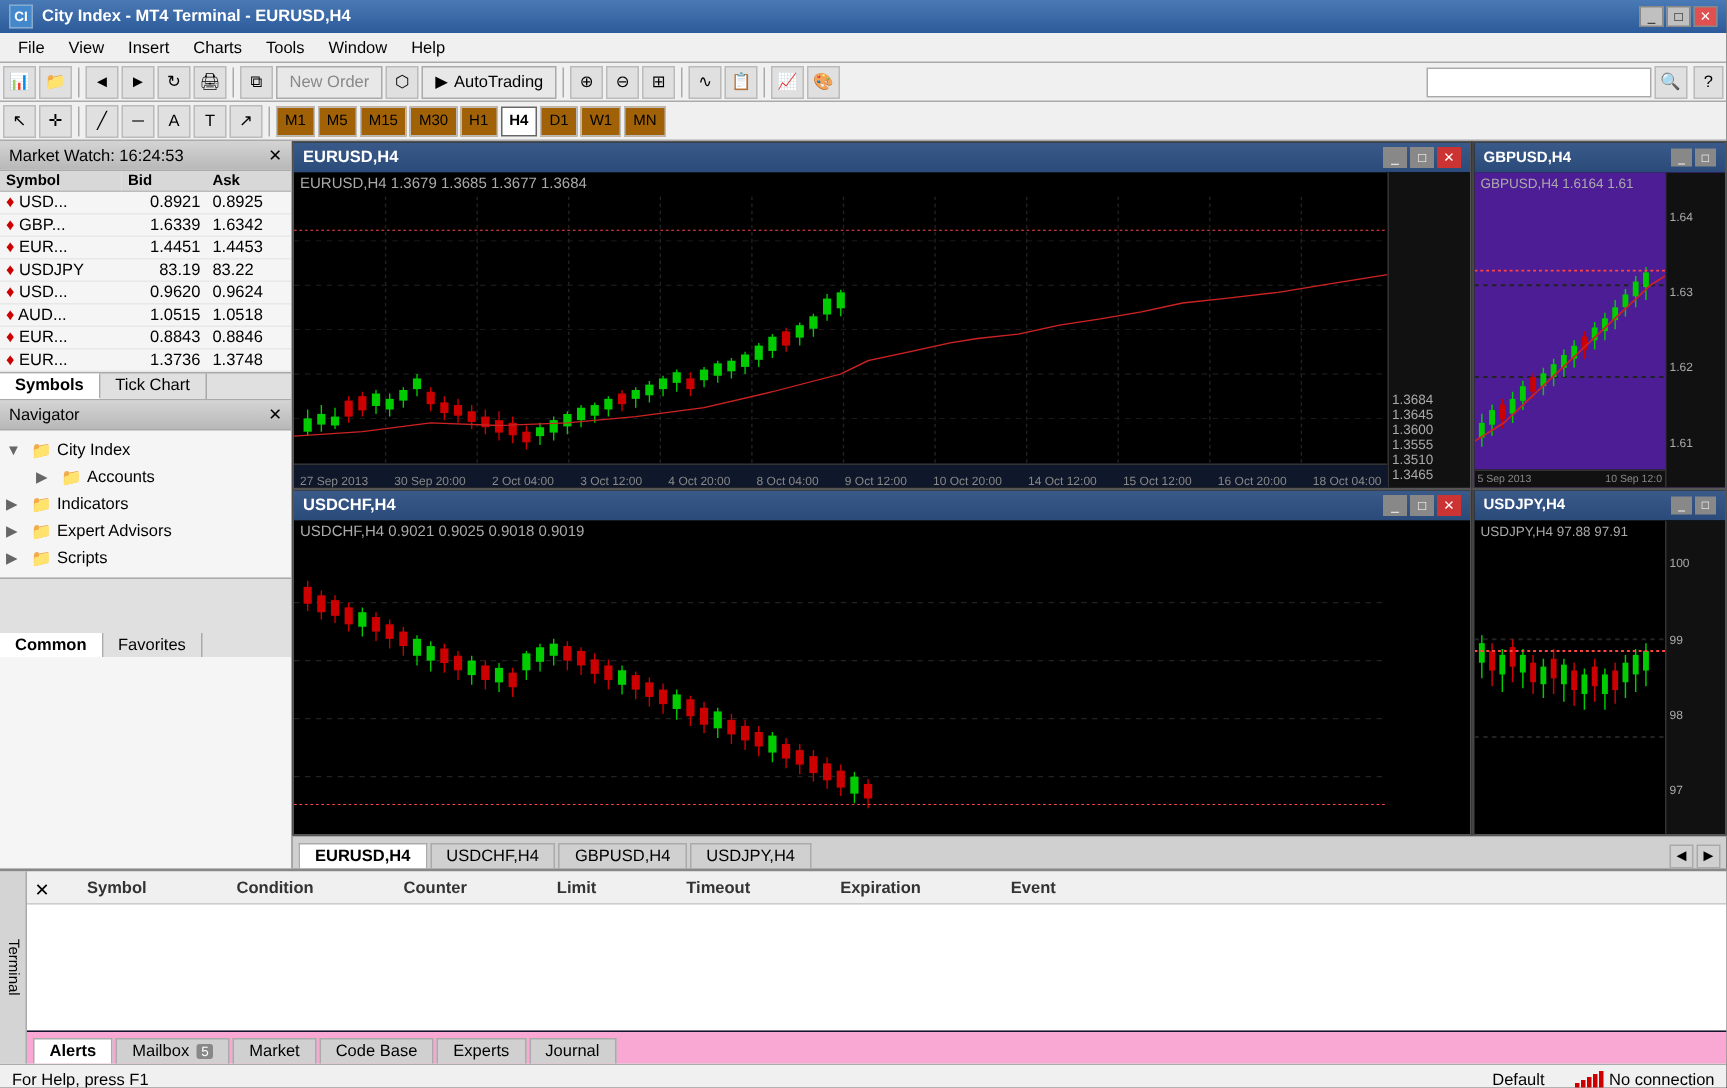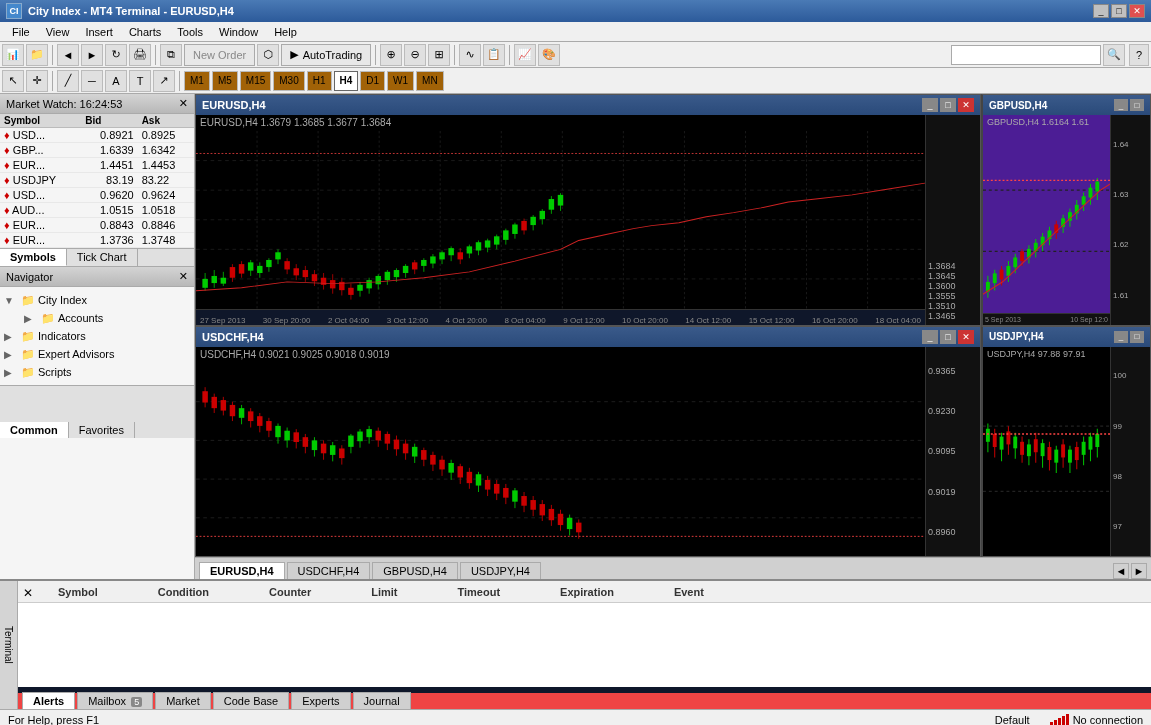--- a/index.html
+++ b/index.html
@@ -156,21 +156,21 @@
     .terminal-header-row {
       display: flex;
       align-items: center;
       height: 22px;
       background: #f0f0f0;
       border-bottom: 1px solid #ccc;
       padding: 0 4px;
       position: relative;
     }
     .terminal-x { width: 12px; height: 12px; background: none; border: none; font-size: 12px; cursor: pointer; margin-right: 4px; }
-    .terminal-tabs { display: flex; background: #ef4444; height: 22px; align-items: flex-end; padding: 0 4px; border-top: 6px solid #0f172a; }
+    .terminal-tabs { display: flex; background: #f9a8d4; height: 22px; align-items: flex-end; padding: 0 4px; border-top: 1px solid #0f172a; }
     .terminal-tab { padding: 2px 10px; background: #d0d0d0; border: 1px solid #aaa; border-bottom: none; font-size: 11px; cursor: pointer; margin-right: 2px; }
     .terminal-tab.active { background: white; font-weight: bold; }
     .terminal-badge { background: #888; color: white; font-size: 9px; padding: 0 3px; border-radius: 2px; margin-left: 2px; }
 
     
     .status-bar {
       background: #f0f0f0;
       height: 20px;
       border-top: 1px solid #aaa;
       display: flex;
@@ -607,27 +607,20 @@
         <div class="chart-titlebar">
           <span class="chart-title">USDCHF,H4</span>
           <div class="chart-controls">
             <button class="chart-ctrl-btn">_</button>
             <button class="chart-ctrl-btn">□</button>
             <button class="chart-ctrl-btn close">✕</button>
           </div>
         </div>
         <div class="chart-body">
           <div class="chart-info-line">USDCHF,H4  0.9021 0.9025 0.9018 0.9019</div>
-          <div style="position: absolute; right: 0; top: 0; width: 55px; height: 100%; background: #111; border-left: 1px solid #333; display: flex; flex-direction: column; justify-content: space-around; padding: 4px 2px; font-size: 9px; color: #aaa;">
-            <div>0.9365</div>
-            <div>0.9230</div>
-            <div>0.9095</div>
-            <div>0.9019</div>
-            <div>0.8960</div>
-          </div>
           <svg style="position: absolute; left: 0; top: 16px; right: 55px; bottom: 0; width: calc(100% - 55px); height: calc(100% - 16px);" viewBox="0 0 800 240" preserveAspectRatio="none">
             <line x1="0" y1="48" x2="800" y2="48" stroke="#222" stroke-width="1" stroke-dasharray="4,4"></line>
             <line x1="0" y1="96" x2="800" y2="96" stroke="#222" stroke-width="1" stroke-dasharray="4,4"></line>
             <line x1="0" y1="144" x2="800" y2="144" stroke="#222" stroke-width="1" stroke-dasharray="4,4"></line>
             <line x1="0" y1="192" x2="800" y2="192" stroke="#222" stroke-width="1" stroke-dasharray="4,4"></line>
 
             <line x1="10" y1="30" x2="10" y2="55" stroke="#cc0000" stroke-width="1"></line>
             <rect x="7" y="35" width="6" height="14" fill="#cc0000"></rect>
             <line x1="20" y1="38" x2="20" y2="62" stroke="#cc0000" stroke-width="1"></line>
             <rect x="17" y="42" width="6" height="14" fill="#cc0000"></rect>

